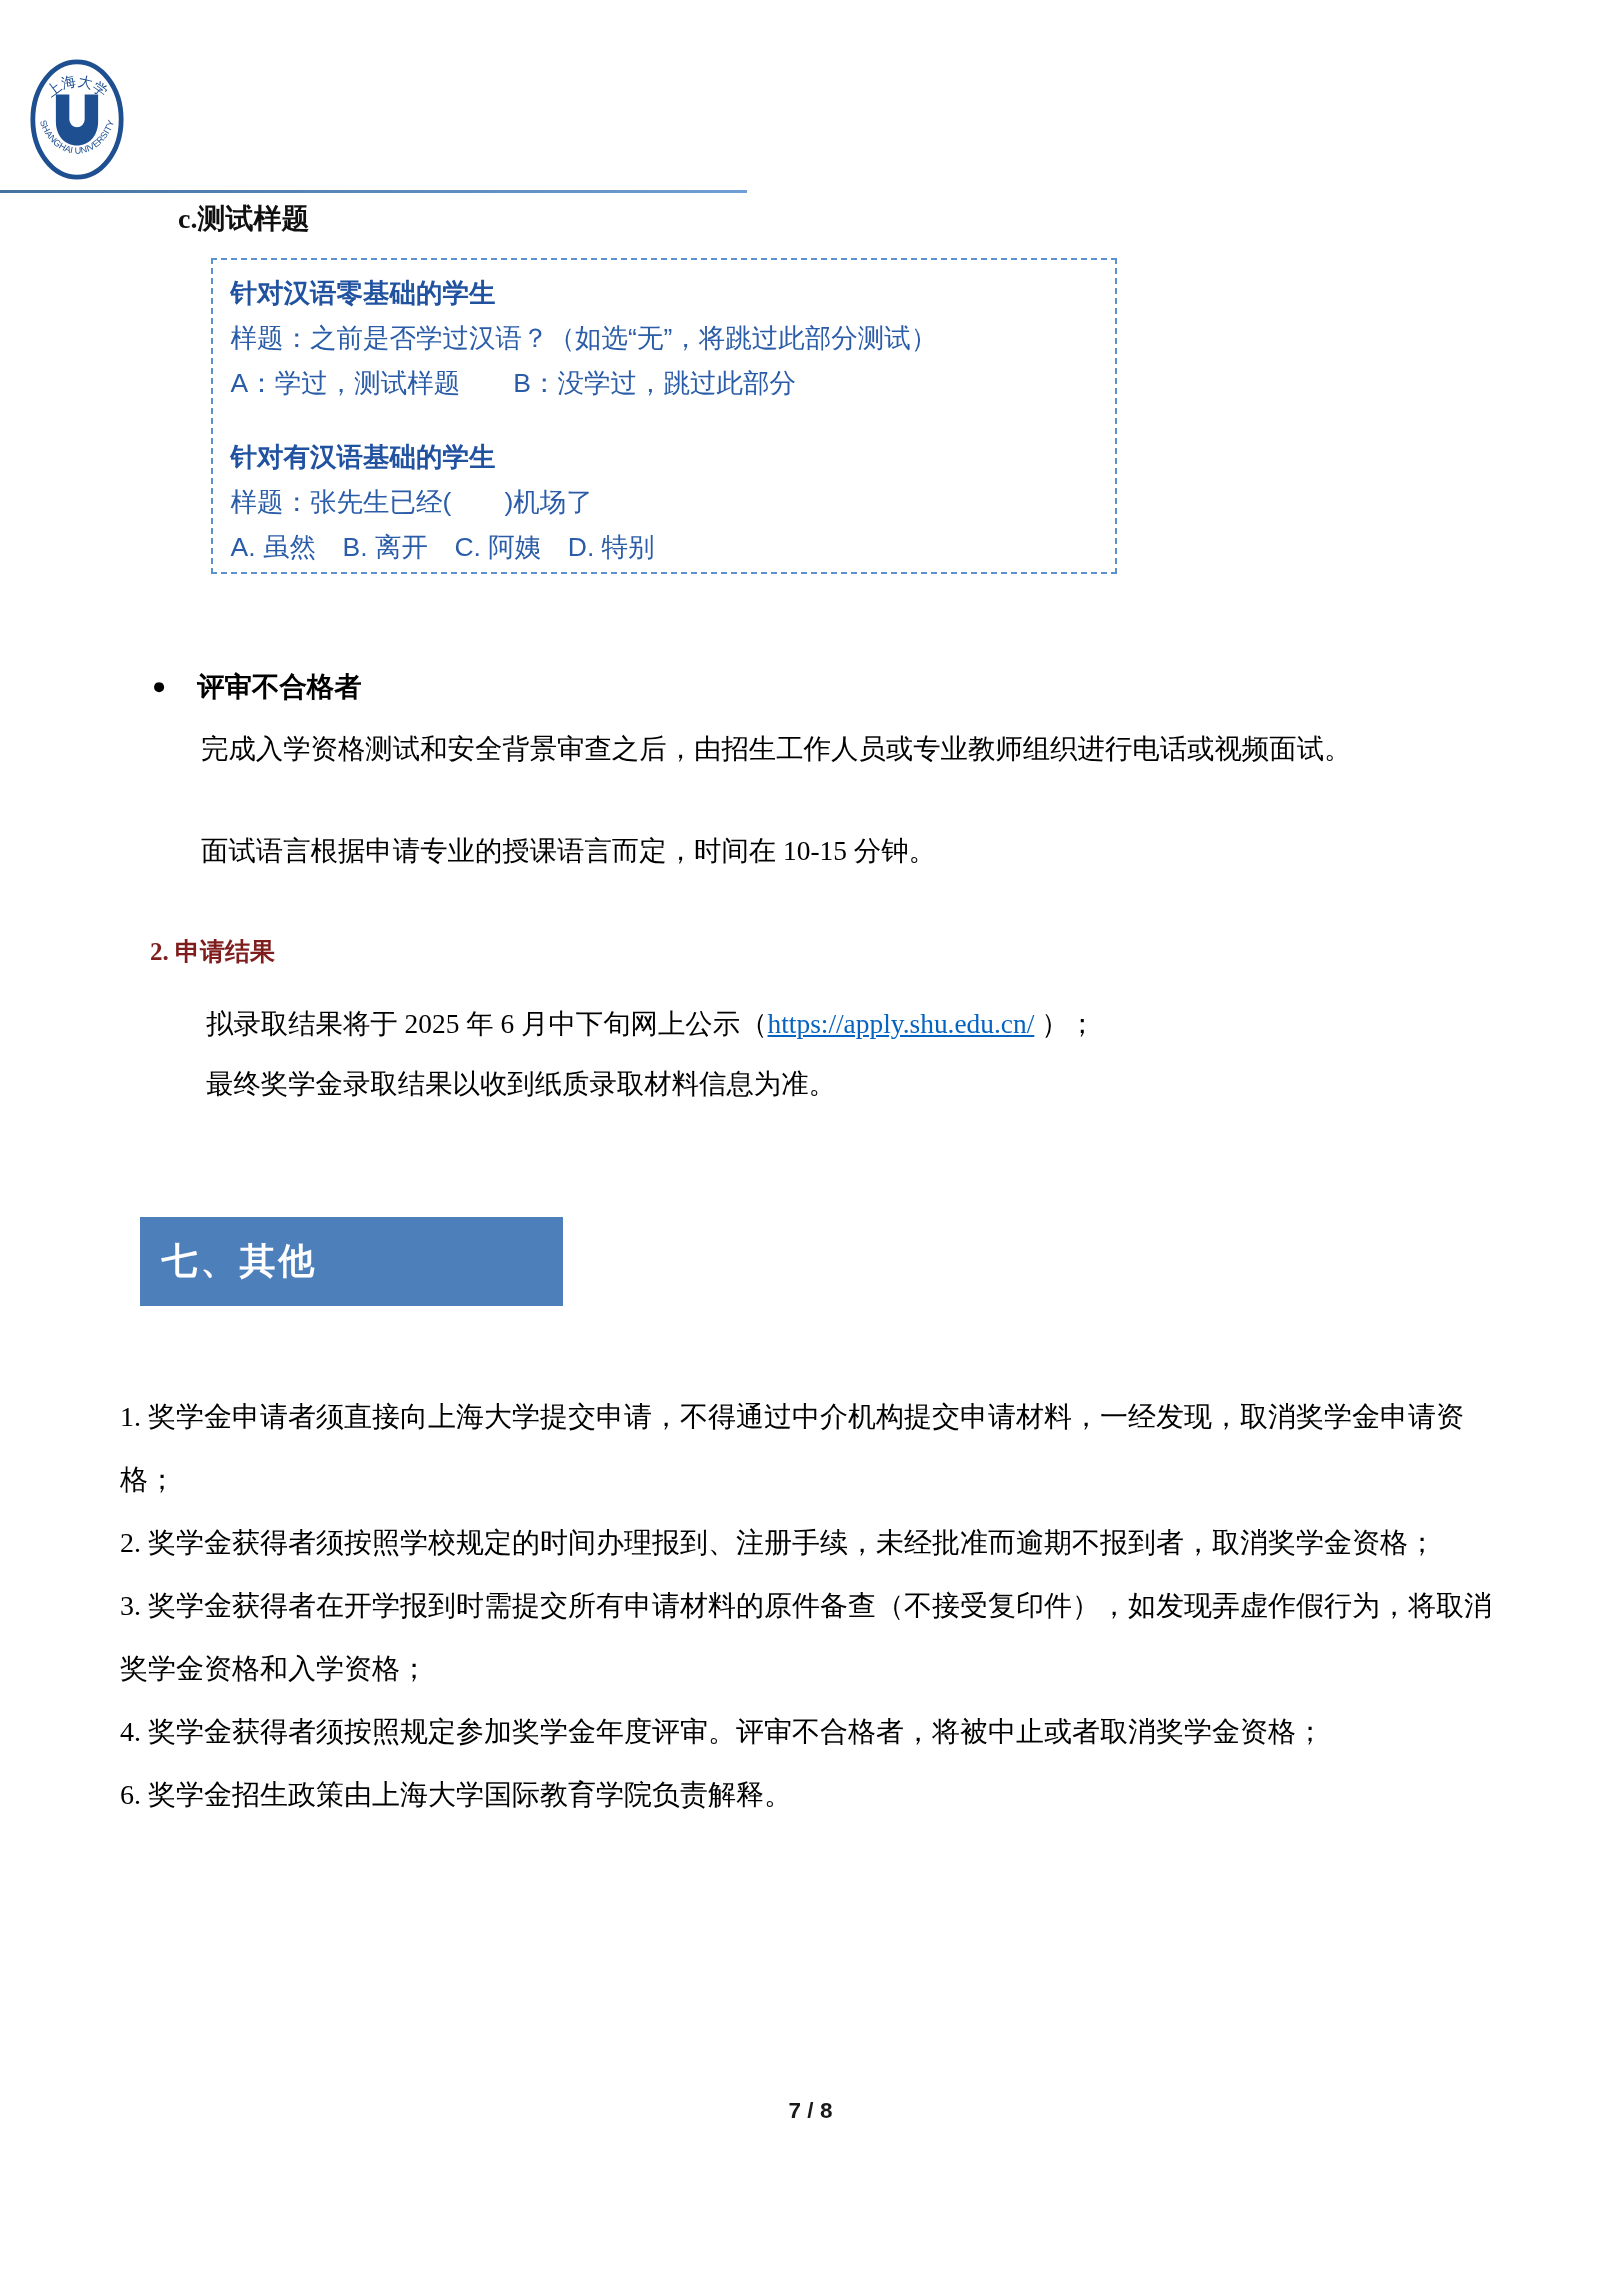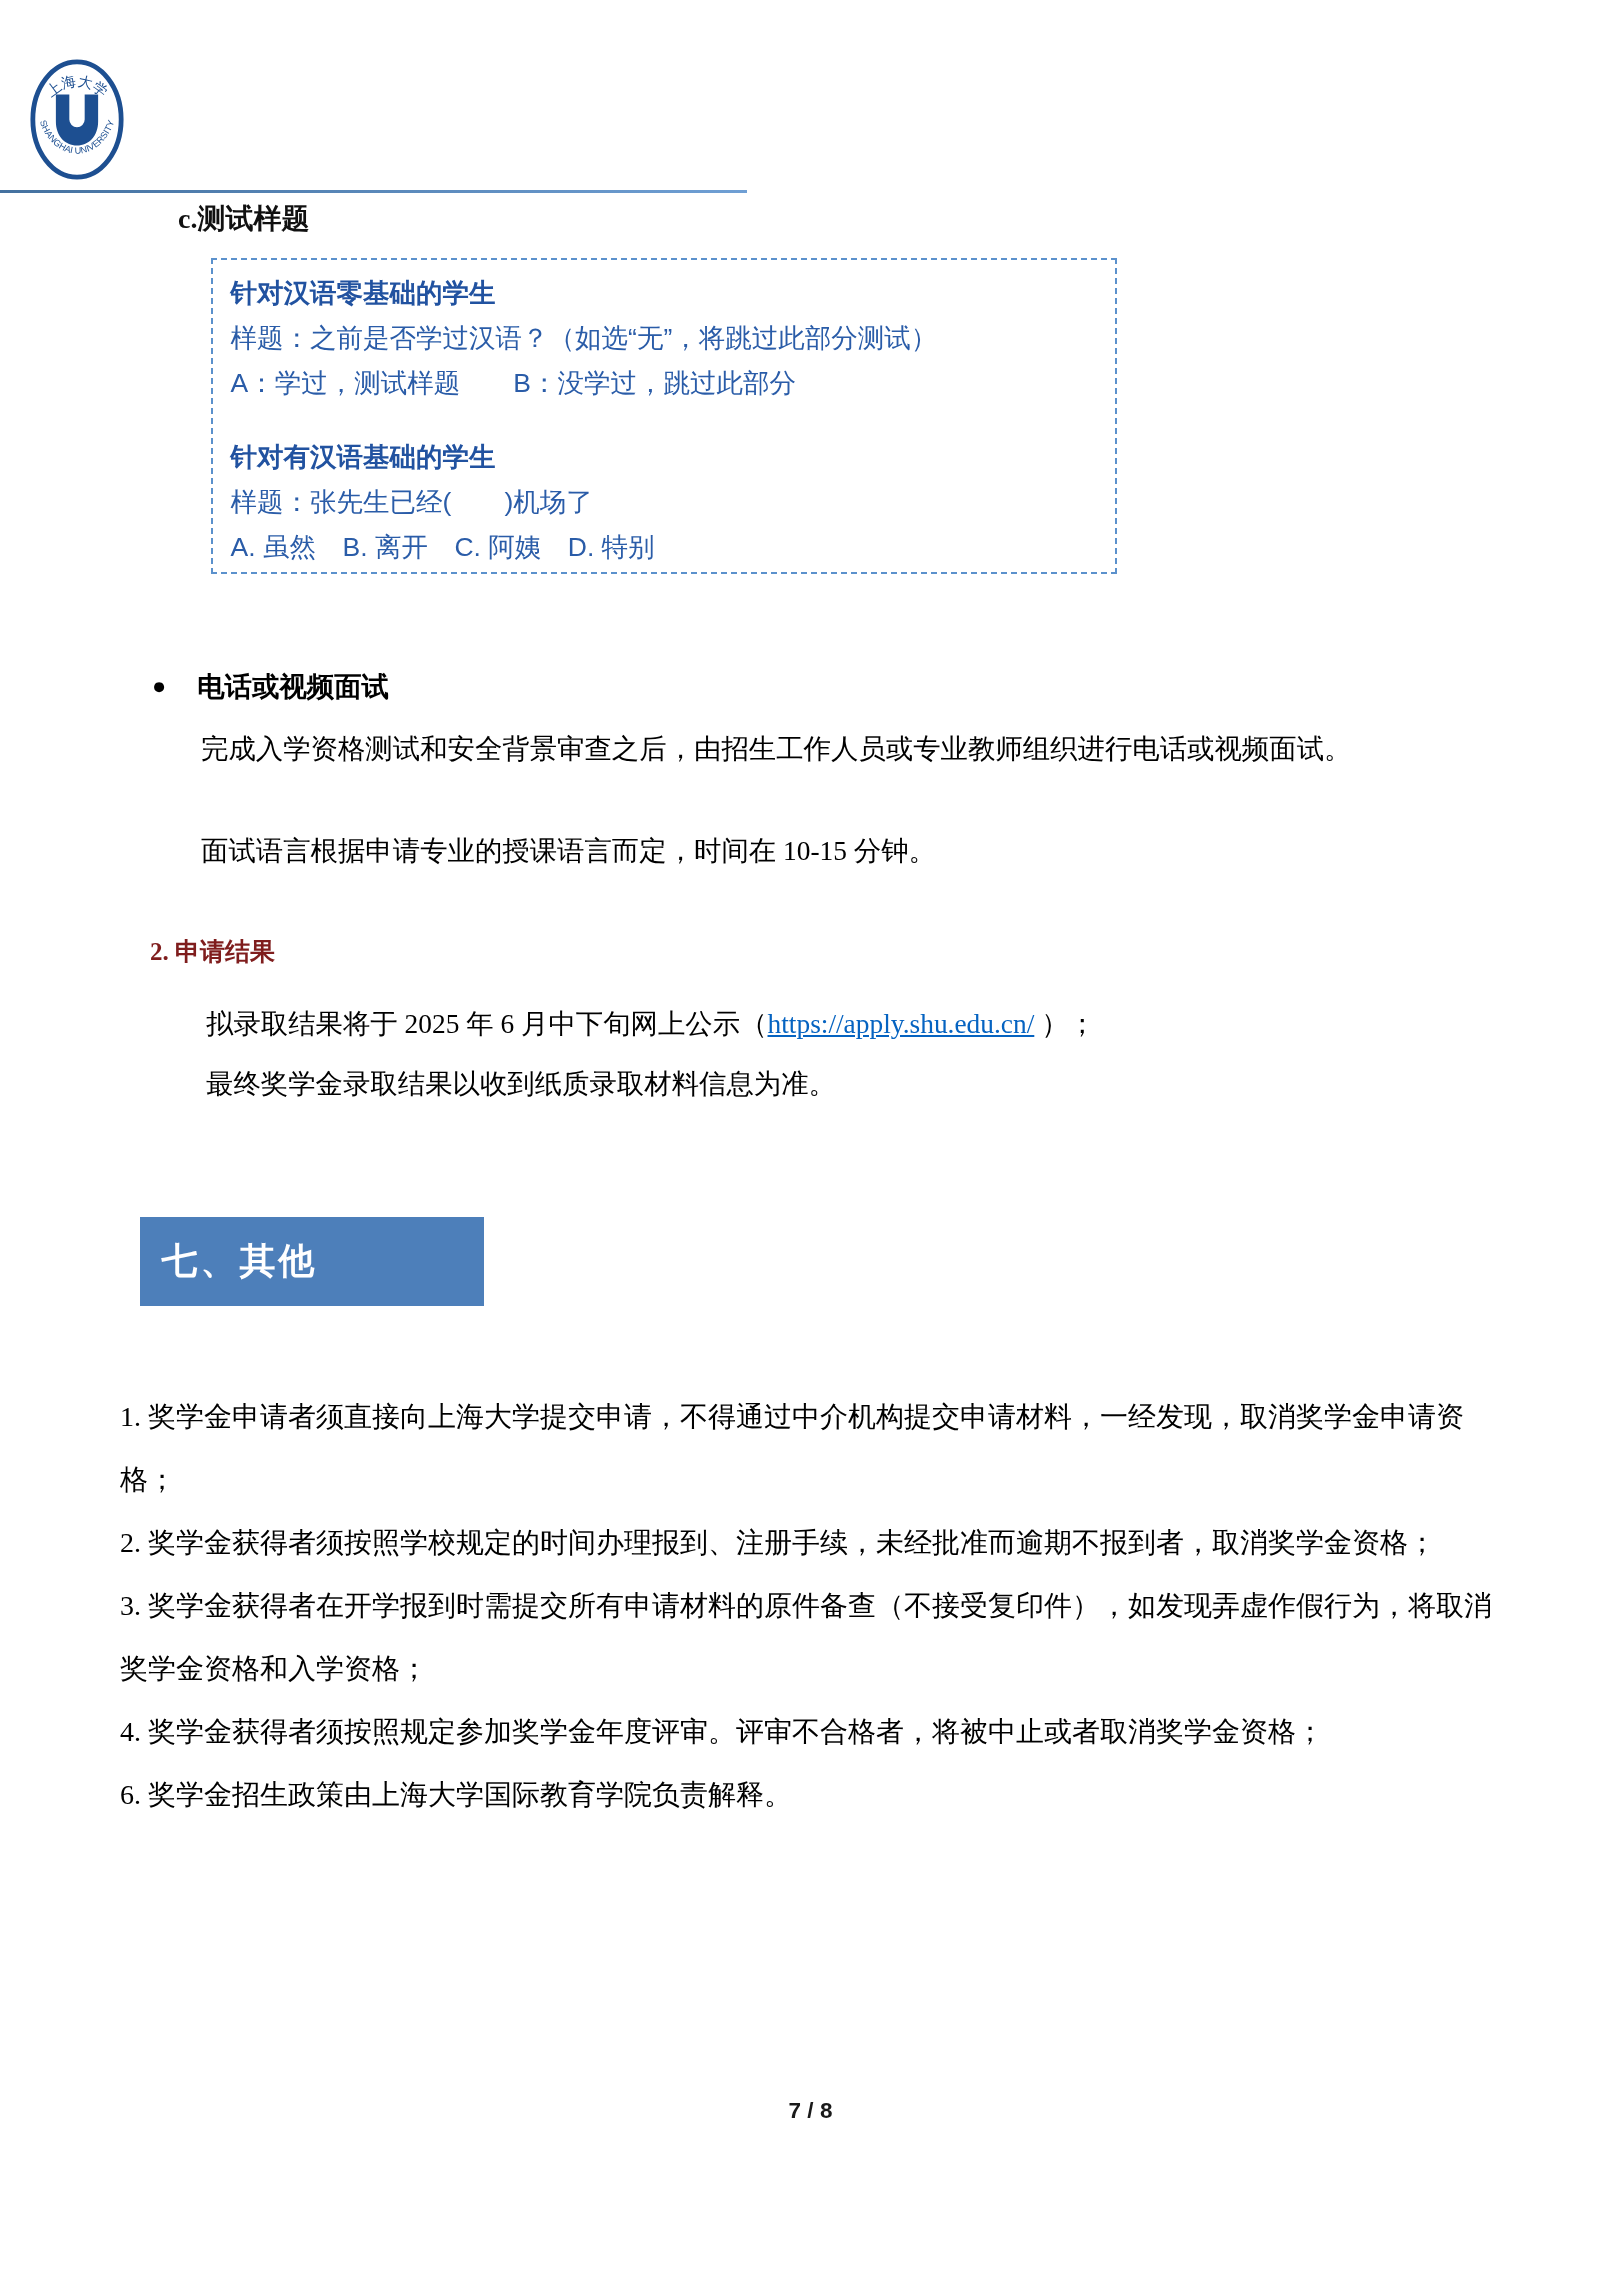--- a/index.html
+++ b/index.html
@@ -25,21 +25,21 @@
   .ipara{position:absolute;left:201px;font-size:27.4px;color:#000;white-space:nowrap;}
   .ipara.p1{top:731px;}
   .ipara.p2{top:793px;margin-top:40px;}
 
   .result-heading{position:absolute;left:150px;top:935px;font-size:25px;font-weight:bold;color:#7f1d1d;}
   .rline{position:absolute;left:206px;font-size:27.4px;color:#000;white-space:nowrap;}
   .rline.l1{top:1006px;}
   .rline.l2{top:1066px;}
   .rline a{color:#0563c1;text-decoration:underline;}
 
-  .banner{position:absolute;left:140px;top:1217px;width:344px;height:89px;box-sizing:border-box;
+  .banner{position:absolute;left:140px;top:1217px;width:423px;height:89px;box-sizing:border-box;
           background:#4d7fba;color:#ffffff;display:flex;align-items:center;padding-left:21.6px;
           font-size:36px;font-weight:bold;letter-spacing:2.9px;}
 
   .others-list{position:absolute;left:120px;top:1385px;width:1386px;
                font-size:28px;line-height:63px;color:#000;}
   .others-list .o-item{display:block;}
 
   .footer{position:absolute;left:0;top:2098px;width:100%;text-align:center;
           font-family:"Liberation Sans",sans-serif;font-size:22.5px;font-weight:bold;color:#1a1a1a;}
 </style>
@@ -74,21 +74,21 @@
     </div>
     <div class="group2">
       <div class="group-heading">针对有汉语基础的学生</div>
       <div>样题：张先生已经(　　)机场了</div>
       <div>A. 虽然　B. 离开　C. 阿姨　D. 特别</div>
     </div>
   </div>
 
   <div class="interview-row">
     <span class="bullet">●</span>
-    <span class="ih">电话或视频面试</span>
+    <span class="ih">评审不合格者</span>
   </div>
   <div class="ipara p1">完成入学资格测试和安全背景审查之后，由招生工作人员或专业教师组织进行电话或视频面试。</div>
   <div class="ipara p2">面试语言根据申请专业的授课语言而定，时间在 10-15 分钟。</div>
 
   <div class="result-heading">2. 申请结果</div>
   <div class="rline l1"><span>拟录取结果将于 2025 年 6 月中下旬网上公示（</span><a href="#">https://apply.shu.edu.cn/</a><span> ）；</span></div>
   <div class="rline l2">最终奖学金录取结果以收到纸质录取材料信息为准。</div>
 
   <div class="banner">
     <span>七、其他</span>

